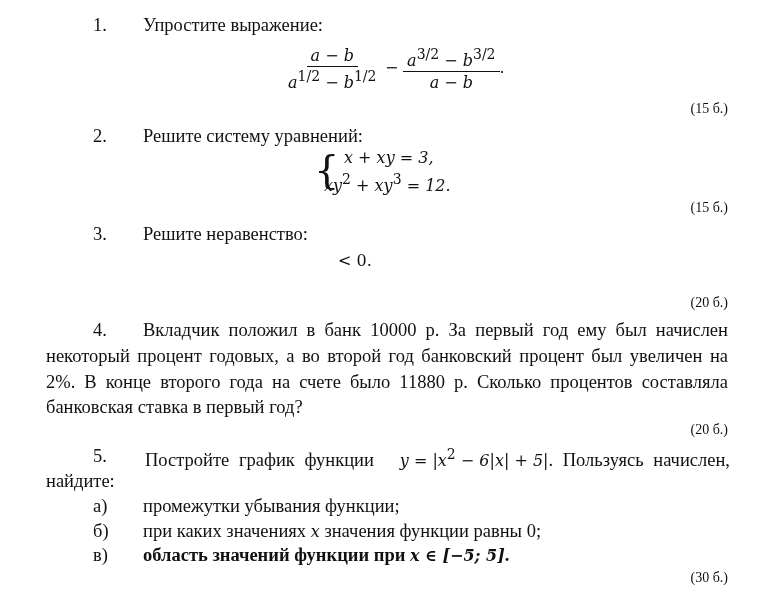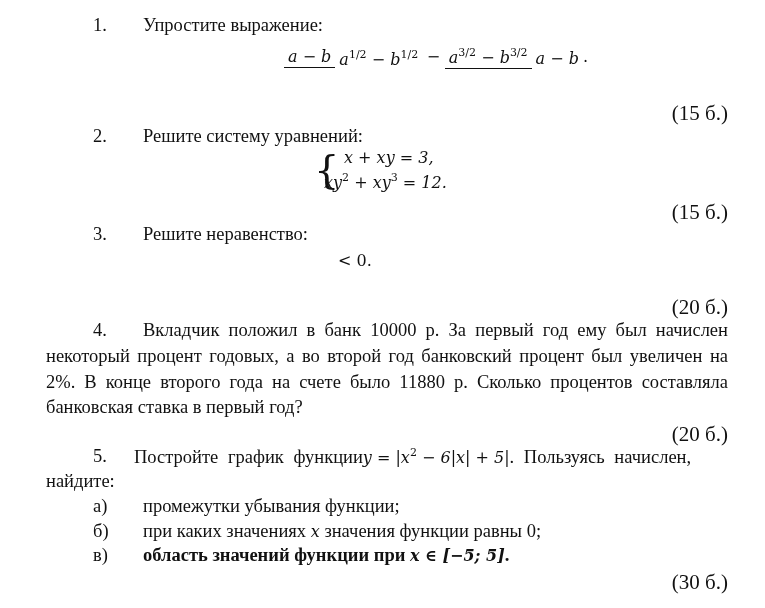--- a/index.html
+++ b/index.html
@@ -1,25 +1,25 @@
 <!DOCTYPE html>
 <html><head>
 <meta charset="utf-8">
 <style>
   html, body { margin:0; padding:0; background:#ffffff; }
   body { width:765px; height:608px; position:relative; overflow:hidden;
          font-family:"Liberation Serif", serif; color:#111; font-size:18.5px; }
   .abs { position:absolute; white-space:nowrap; }
   .math { font-family:"DejaVu Serif", serif; font-style:italic; font-size:16px; }
   .mathup { font-family:"DejaVu Serif", serif; font-style:normal; font-size:16px; }
-  .frac { display:inline-flex; align-items:center; vertical-align:middle; }
+  .frac { display:inline-flex; flex-direction:column; align-items:center; vertical-align:middle; }
   .frac .num { padding:0 4px 1px 4px; border-bottom:1.5px solid #111; }
   .frac .den { padding:1px 4px 0 4px; }
-  sup { font-size:11px; vertical-align:7px; font-style:normal; }
-  .pts { right:37px; font-size:21px; }
+  sup { font-size:14px; vertical-align:7px; font-style:normal; }
+  .pts { right:37px; font-size:14px; }
   .justify { position:absolute; left:46px; width:682px; text-align:justify; text-align-last:justify; white-space:nowrap; }
   .line { position:absolute; left:46px; white-space:nowrap; }
 </style>
 </head>
 <body>
 
 <div>
   <span class="abs" style="left:93px; top:15px;">1.</span>
   <span class="abs" style="left:143px; top:15px;">Упростите выражение:</span>
   <div class="abs" style="left:284px; top:46px;">
@@ -59,21 +59,21 @@
 <div>
   <div class="justify" style="top:320px; left:93px; width:635px;"><span style="display:inline-block; width:50px; text-align:left;">4.</span><span>Вкладчик положил в банк 10000 р. За первый год ему был начислен</span></div>
   <div class="justify" style="top:346px;">некоторый процент годовых, а во второй год банковский процент был увеличен на</div>
   <div class="justify" style="top:372px;">2%. В конце второго года на счете было 11880 р. Сколько процентов составляла</div>
   <div class="line" style="top:397px;">банковская ставка в первый год?</div>
   <span class="abs pts" style="top:422px;">(20 б.)</span>
 </div>
 
 <div>
   <span class="abs" style="left:93px; top:446px;">5.</span>
-  <div class="abs" style="left:134px; top:446px; width:585px; display:flex; align-items:baseline;">
+  <div class="abs" style="left:145px; top:446px; width:585px; display:flex; justify-content:space-between; align-items:baseline;">
     <span style="word-spacing:5px;">Постройте график функции</span>
     <span><span class="math"><span>y = |x</span><sup>2</sup><span> − 6|x| + 5|</span></span><span style="word-spacing:5px;">. Пользуясь начислен,</span></span>
   </div>
   <span class="line" style="top:471px;">найдите:</span>
 
   <span class="abs" style="left:93px; top:496px;">а)</span>
   <span class="abs" style="left:143px; top:496px;">промежутки убывания функции;</span>
 
   <span class="abs" style="left:93px; top:521px;">б)</span>
   <span class="abs" style="left:143px; top:521px;"><span>при каких значениях </span><span class="math">x</span><span> значения функции равны 0;</span></span>

